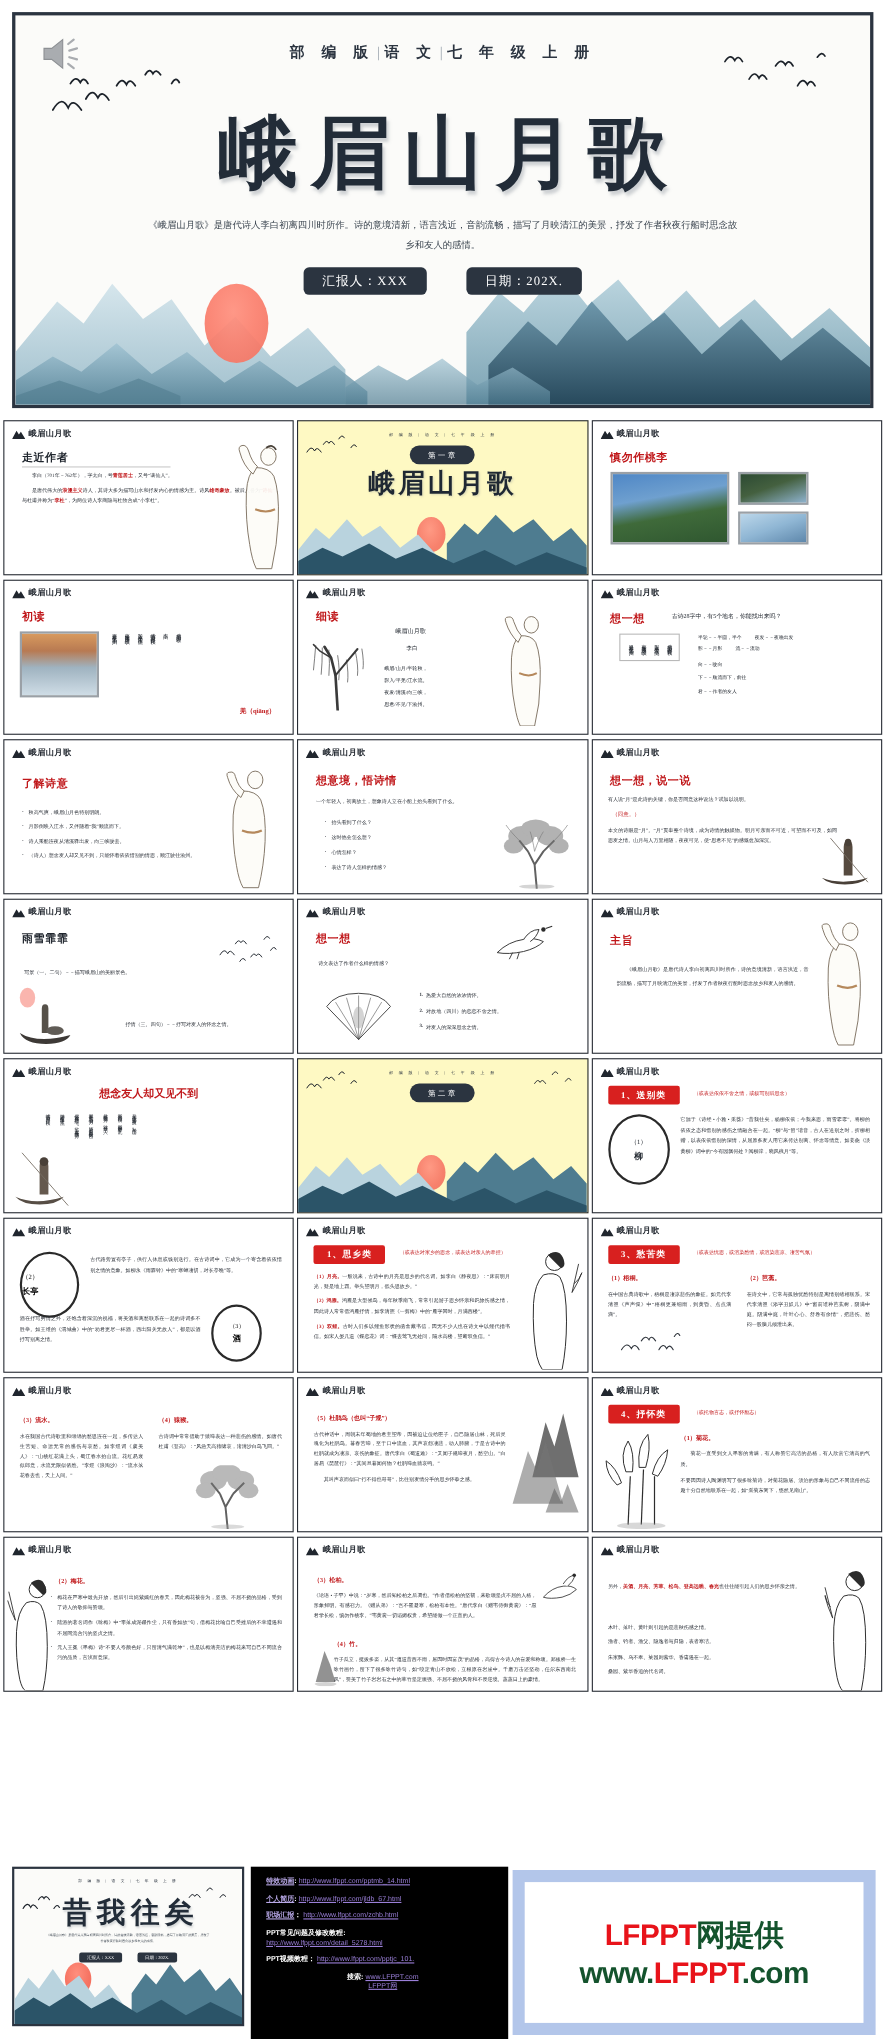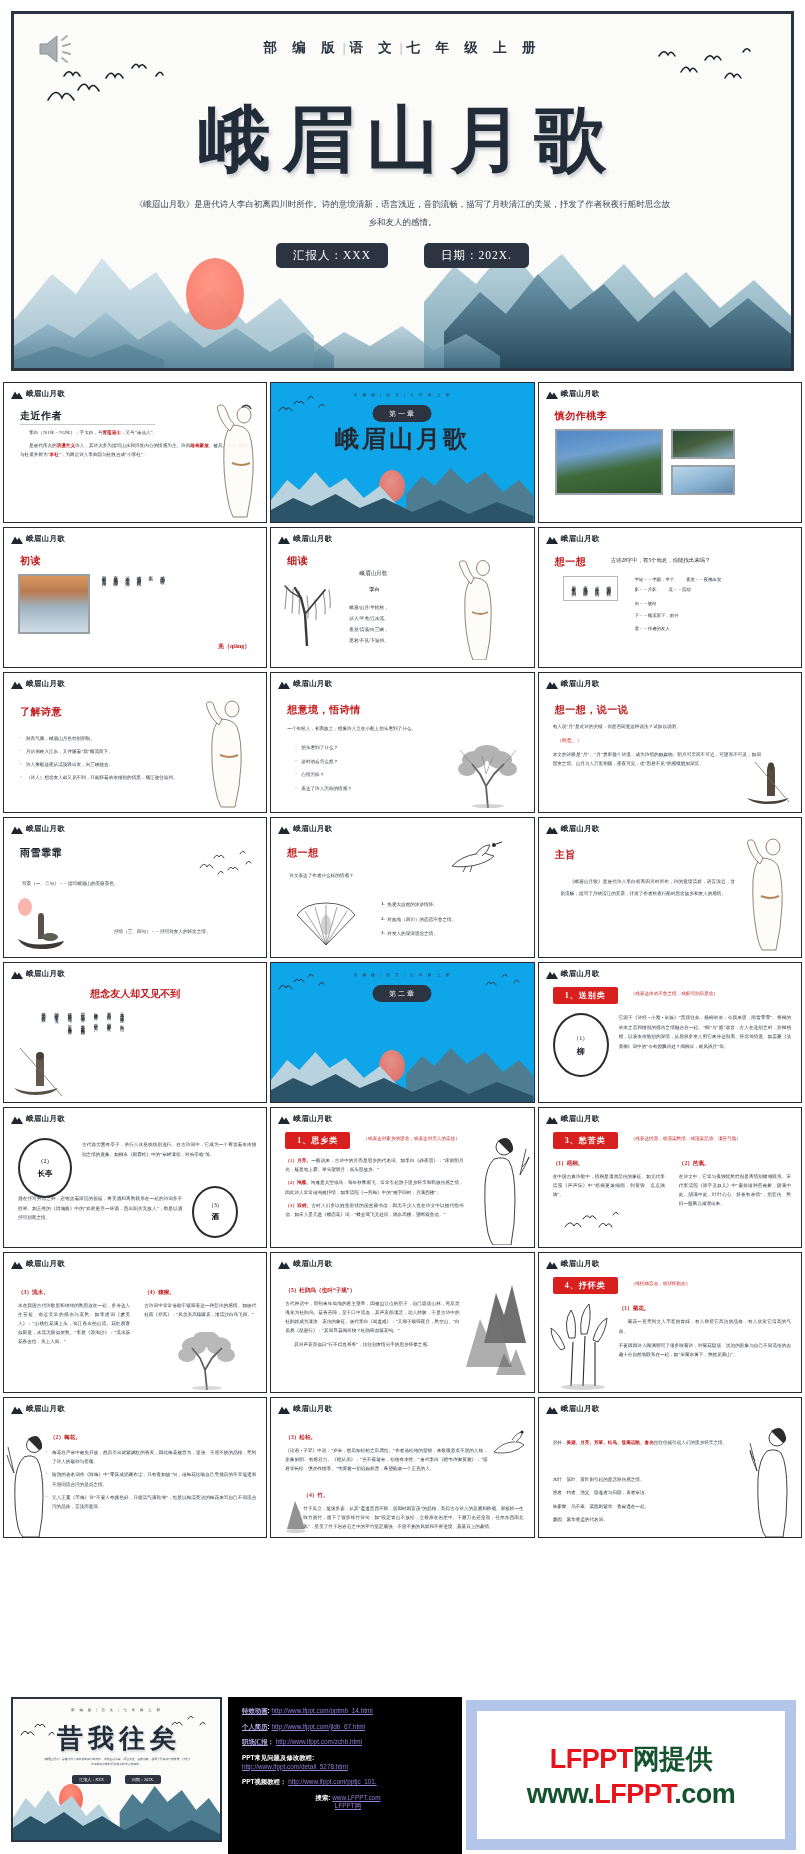--- a/index.html
+++ b/index.html
@@ -123,21 +123,21 @@
   .sub-red {
     font-family: "Liberation Serif","DejaVu Serif",serif;
     font-size: 5.6px; font-weight: 700; color: #c0171a; display: block; margin-bottom: 2.5px;
   }
   .two-col { display: flex; gap: 14px; }
   .two-col > div { flex: 1; }
 
   
   .chap {
     position: relative; width: 100%; height: 141px;
-    border: 1.2px solid #262b33; background: #0ea5e9; overflow: hidden;
+    border: 1.2px solid #262b33; background: #fef9c3; overflow: hidden;
   }
   .chap-eyebrow {
     position: absolute; top: 10px; left: 0; right: 0; text-align: center;
     font-family: "Liberation Serif","DejaVu Serif",serif;
     font-size: 3.6px; letter-spacing: 2.2px; color: #2b3440;
   }
   .chap-pill {
     position: absolute; top: 22px; left: 50%; transform: translateX(-50%);
     background: #2b3440; color: #fff; border-radius: 12px;
     font-family: "Liberation Serif","DejaVu Serif",serif;
@@ -690,21 +690,21 @@
     </div>
 
     <div class="slide">
       <div class="s-head">
         <svg class="mtn-ico" viewBox="0 0 12 9">
             <path d="M0 9 L4 1.5 L6.2 5 L8 2.5 L12 9 Z" fill="#20262e"></path>
           </svg>
         <span class="s-head-txt">峨眉山月歌</span>
       </div>
       <div style="position:absolute;left:14px;top:30px;width:54px;height:60px;border:2.5px solid #2a2a2a;border-radius:50%;
-                  display:flex;flex-direction:column;align-items:center;justify-content:center;gap:3px;">
+                  display:flex;flex-direction:column;align-items:flex-start;justify-content:center;gap:3px;">
         <span style="font-size:6px;font-family:'Liberation Serif',serif">（2）</span>
         <span style="font-size:7.5px;font-weight:700;font-family:'Liberation Serif',serif">长亭</span>
       </div>
       <div class="s-body" style="top:32px;left:78px;right:10px;line-height:2.1">古代路旁置有亭子，供行人休息或饯别送行。在古诗词中，它成为一个寄含着依依惜别之情的意象。如柳永《雨霖铃》中的“寒蝉凄切，对长亭晚”等。</div>
       <div style="position:absolute;right:28px;top:78px;width:46px;height:52px;border:2.5px solid #2a2a2a;border-radius:50%;
                   display:flex;flex-direction:column;align-items:center;justify-content:center;gap:2px;">
         <span style="font-size:5.6px;font-family:'Liberation Serif',serif">（3）</span>
         <span style="font-size:7.5px;font-weight:700;font-family:'Liberation Serif',serif">酒</span>
       </div>
       <div class="s-body" style="top:86px;left:14px;right:84px;line-height:2.1">酒在抒写男情之外，还饱含着深沉的祝福，将美酒和离愁联系在一起的诗词多不胜举。如王维的《渭城曲》中的“劝君更尽一杯酒，西出阳关无故人”，都是以酒抒写别离之情。</div>

